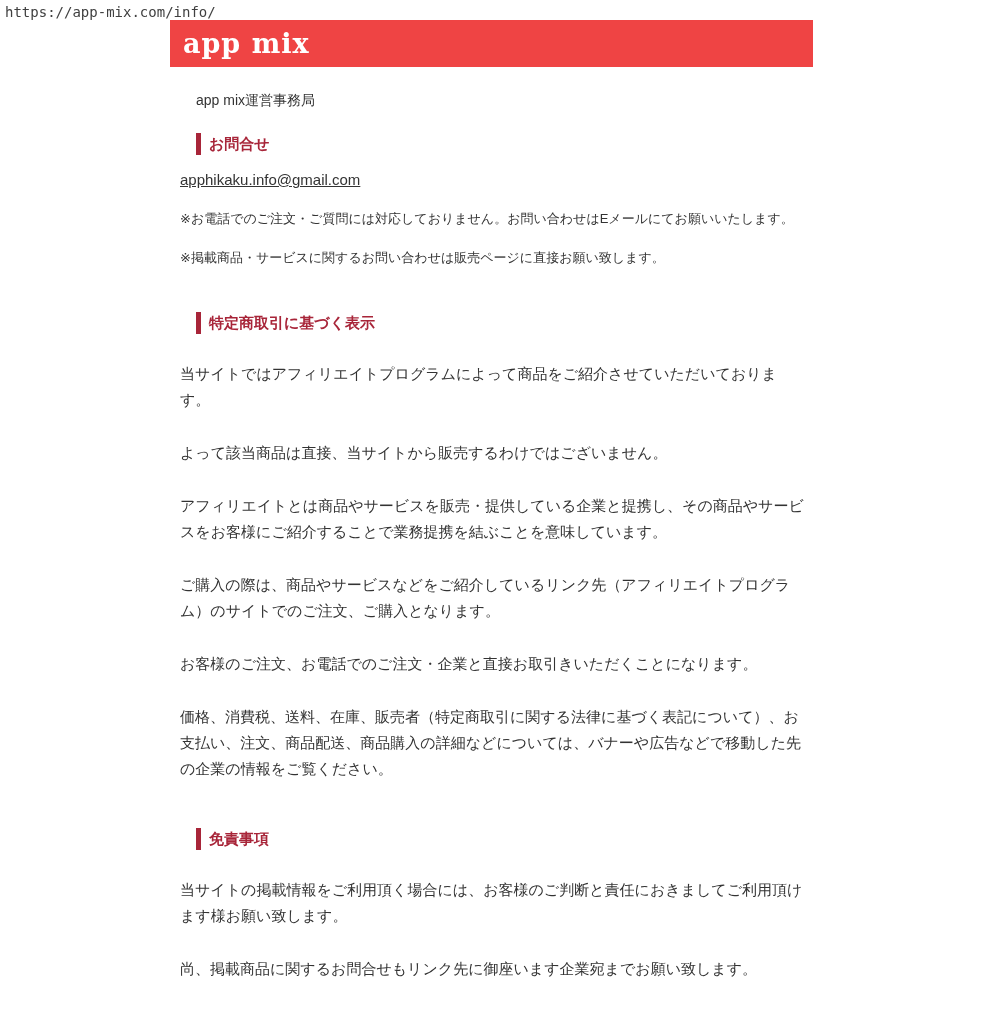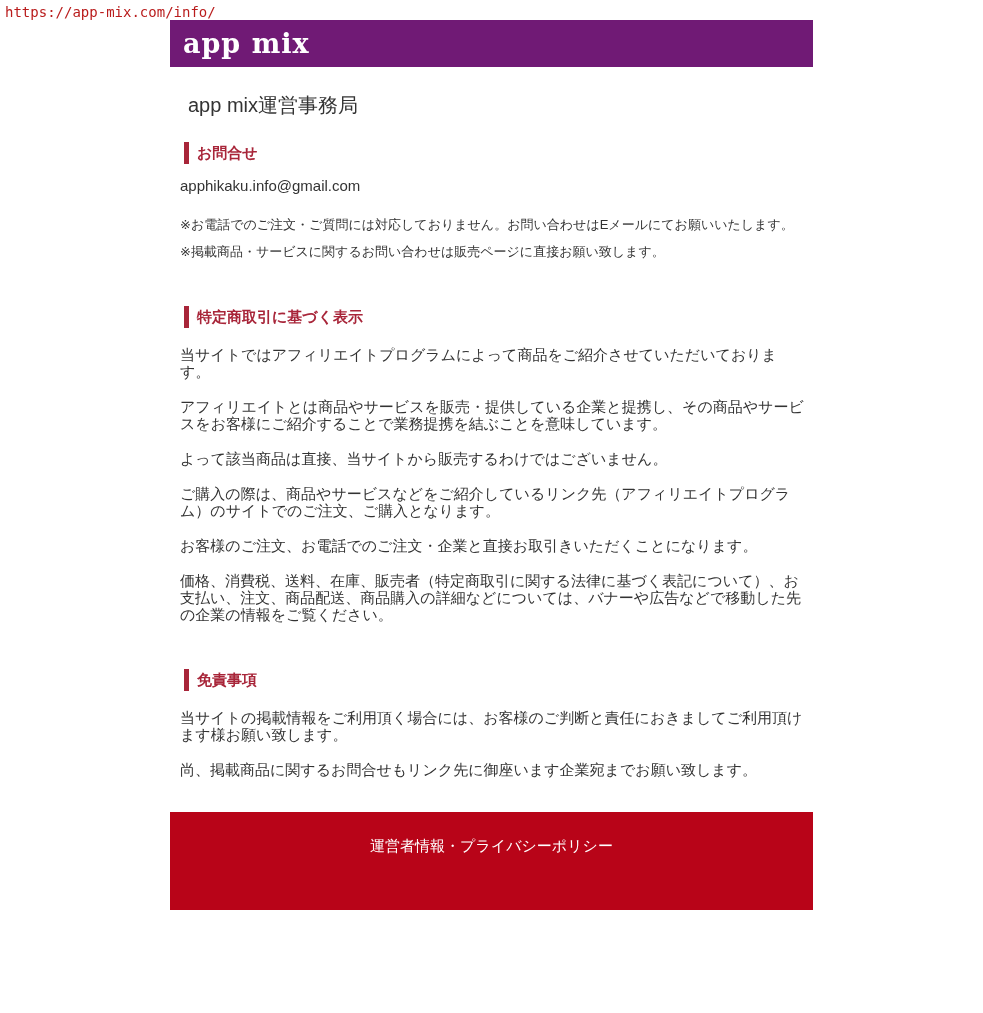--- a/index.html
+++ b/index.html
@@ -6,83 +6,84 @@
   body {
     width: 983px; height: 1013px;
     background: #ffffff;
     overflow: hidden;
     font-family: "Liberation Sans", "DejaVu Sans", sans-serif;
     color: #333333;
   }
   .url-line {
     font-family: "DejaVu Sans Mono", "Liberation Mono", monospace;
     font-size: 14px;
-    color: #b91c1c;
+    color: #404040;
     padding: 4px 0 0 5px;
     height: 16px;
     white-space: nowrap;
   }
   .container {
     width: 643px;
     margin: 0 auto;
   }
   .site-header {
     height: 47px;
-    background: #701a75;
+    background: #ef4444;
     display: flex;
     align-items: center;
     padding-left: 13px;
     box-sizing: border-box;
   }
   .site-logo {
     font-family: "DejaVu Serif", "Liberation Serif", serif;
     font-weight: bold;
     font-size: 27px;
     color: #ffffff;
     letter-spacing: 1px;
     cursor: pointer;
   }
   .content {
     padding: 0 6px 0 10px;
   }
   .intro {
-    margin: 25px 0 0 8px;
-    font-size: 20px;
+    margin: 25px 0 0 16px;
+    font-size: 14px;
   }
   .section-heading {
-    margin: 4px;
+    margin: 16px;
     font-size: 15px;
     font-weight: bold;
     color: #a82539;
     border-left: 5px solid #a82539;
     padding-left: 8px;
     line-height: 22px;
   }
   .contact-heading {
     margin-top: 23px;
   }
   .email {
     margin: 13px 0 22px 0;
     font-size: 15px;
+    text-decoration: underline;
   }
   .note {
-    margin: 10px 0;
+    margin: 22px 0;
     font-size: 13px;
     line-height: 17px;
   }
   .section {
     margin-top: 46px;
   }
   .section .section-heading {
     margin-bottom: 13px;
   }
   .para {
-    margin: 18px 0;
+    margin: 27px 0;
     font-size: 15px;
-    line-height: 17px;
+    line-height: 26px;
   }
   .site-footer {
     margin-top: 34px;
     height: 98px;
     background: #b80418;
     box-sizing: border-box;
     text-align: center;
     color: #ffffff;
     padding-top: 25px;
   }
@@ -112,22 +113,22 @@
     <div>
       <h2 class="section-heading contact-heading">お問合せ</h2>
       <p class="email">apphikaku.info@gmail.com</p>
       <p class="note">※お電話でのご注文・ご質問には対応しておりません。お問い合わせはEメールにてお願いいたします。</p>
       <p class="note">※掲載商品・サービスに関するお問い合わせは販売ページに直接お願い致します。</p>
     </div>
 
     <div class="section">
       <h2 class="section-heading">特定商取引に基づく表示</h2>
       <p class="para">当サイトではアフィリエイトプログラムによって商品をご紹介させていただいております。</p>
+      <p class="para">よって該当商品は直接、当サイトから販売するわけではございません。</p>
       <p class="para">アフィリエイトとは商品やサービスを販売・提供している企業と提携し、その商品やサービスをお客様にご紹介することで業務提携を結ぶことを意味しています。</p>
-      <p class="para">よって該当商品は直接、当サイトから販売するわけではございません。</p>
       <p class="para">ご購入の際は、商品やサービスなどをご紹介しているリンク先（アフィリエイトプログラム）のサイトでのご注文、ご購入となります。</p>
       <p class="para">お客様のご注文、お電話でのご注文・企業と直接お取引きいただくことになります。</p>
       <p class="para">価格、消費税、送料、在庫、販売者（特定商取引に関する法律に基づく表記について）、お支払い、注文、商品配送、商品購入の詳細などについては、バナーや広告などで移動した先の企業の情報をご覧ください。</p>
     </div>
 
     <div class="section">
       <h2 class="section-heading">免責事項</h2>
       <p class="para">当サイトの掲載情報をご利用頂く場合には、お客様のご判断と責任におきましてご利用頂けます様お願い致します。</p>
       <p class="para">尚、掲載商品に関するお問合せもリンク先に御座います企業宛までお願い致します。</p>
     </div>

